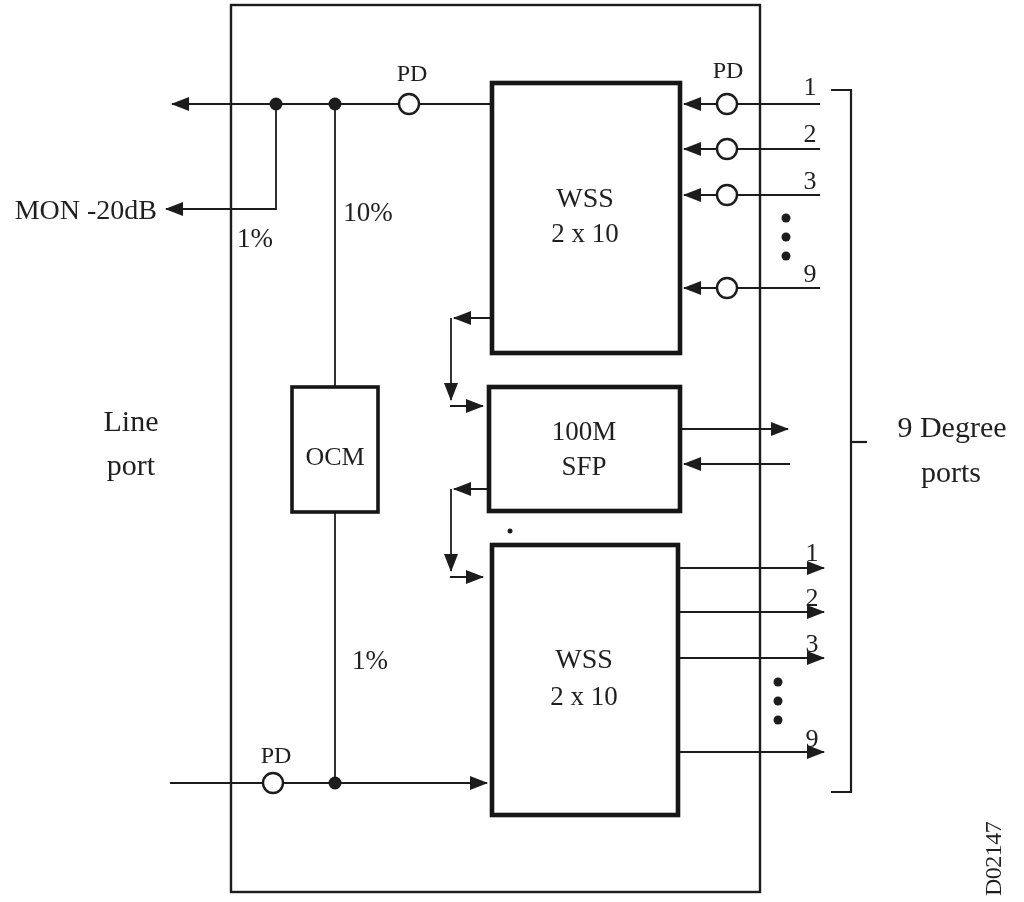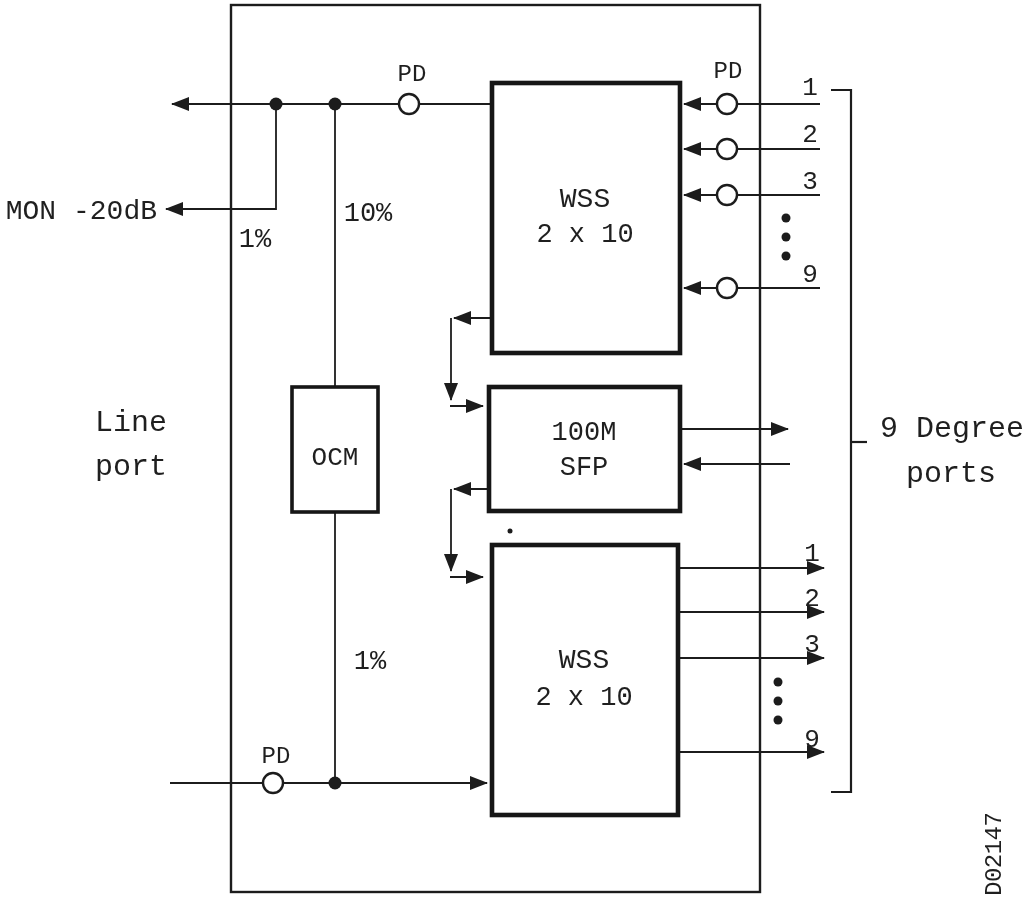--- a/index.html
+++ b/index.html
@@ -8,21 +8,21 @@
     background: #ffffff;
     width: 1024px;
     height: 902px;
     overflow: hidden;
   }
   .stage {
     position: relative;
     width: 1024px;
     height: 902px;
     background: #ffffff;
-    font-family: Liberation Mono, monospace;
+    font-family: Liberation Serif, serif;
   }
   svg { display: block; }
   .ln   { stroke: #1c1c1c; stroke-width: 1.8; fill: none; }
   .ln2  { stroke: #1c1c1c; stroke-width: 2.2; fill: none; }
   .box-outer { stroke: #1c1c1c; stroke-width: 2.4; fill: none; }
   .box-thick { stroke: #161616; stroke-width: 4.6; fill: #ffffff; }
   .box-med   { stroke: #161616; stroke-width: 3.6; fill: #ffffff; }
   .dot  { fill: #1c1c1c; stroke: none; }
   .pd   { fill: #ffffff; stroke: #1c1c1c; stroke-width: 2.4; }
   .txt  { fill: #1f1f1f; stroke: none; }

